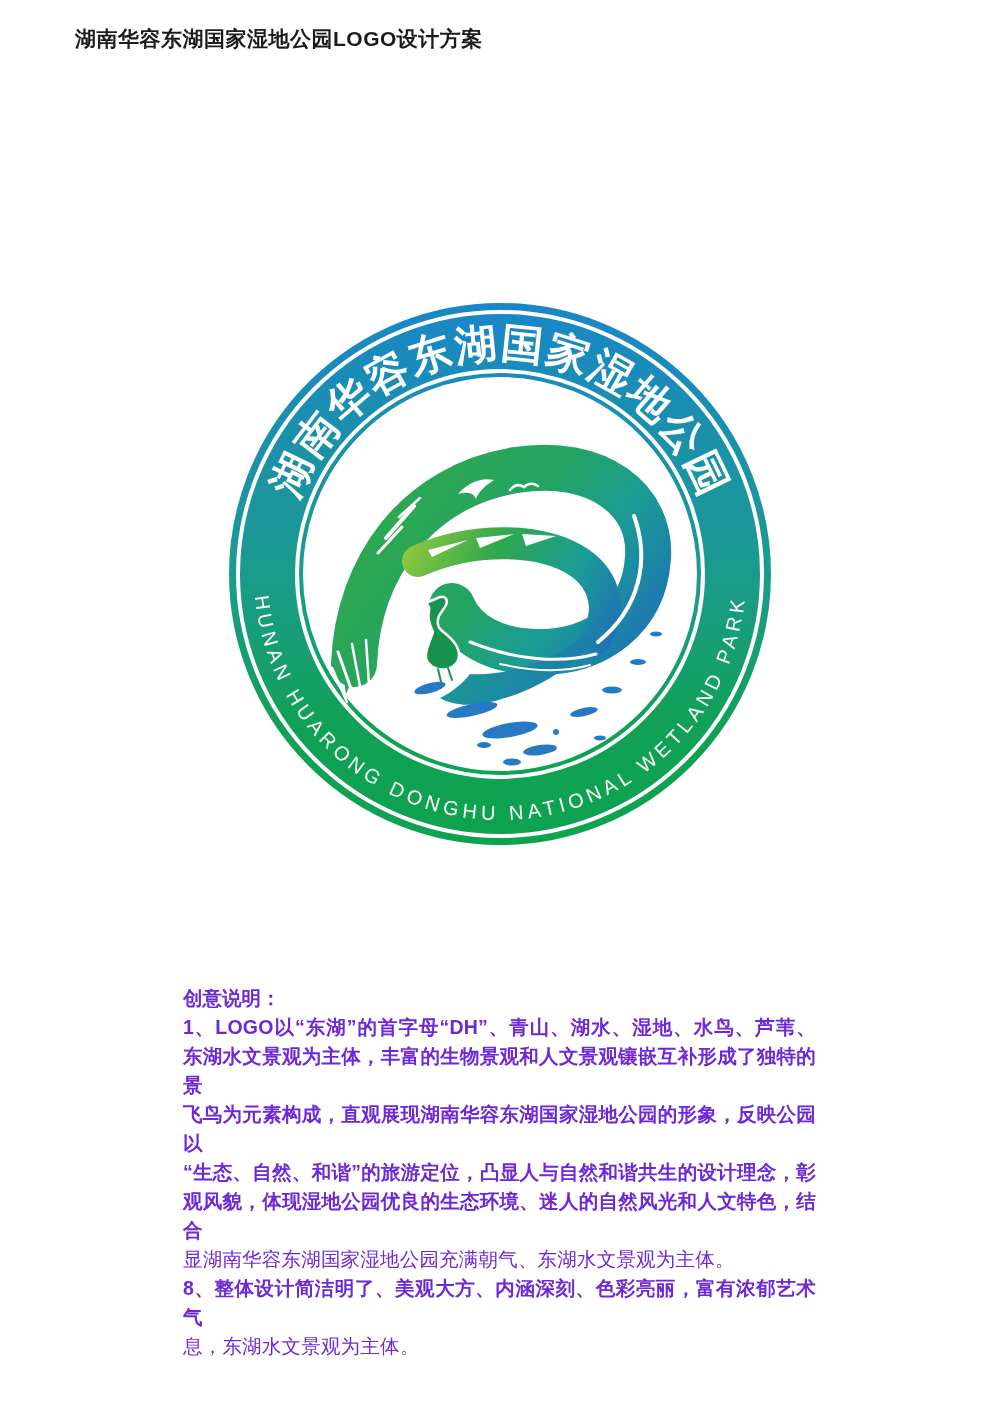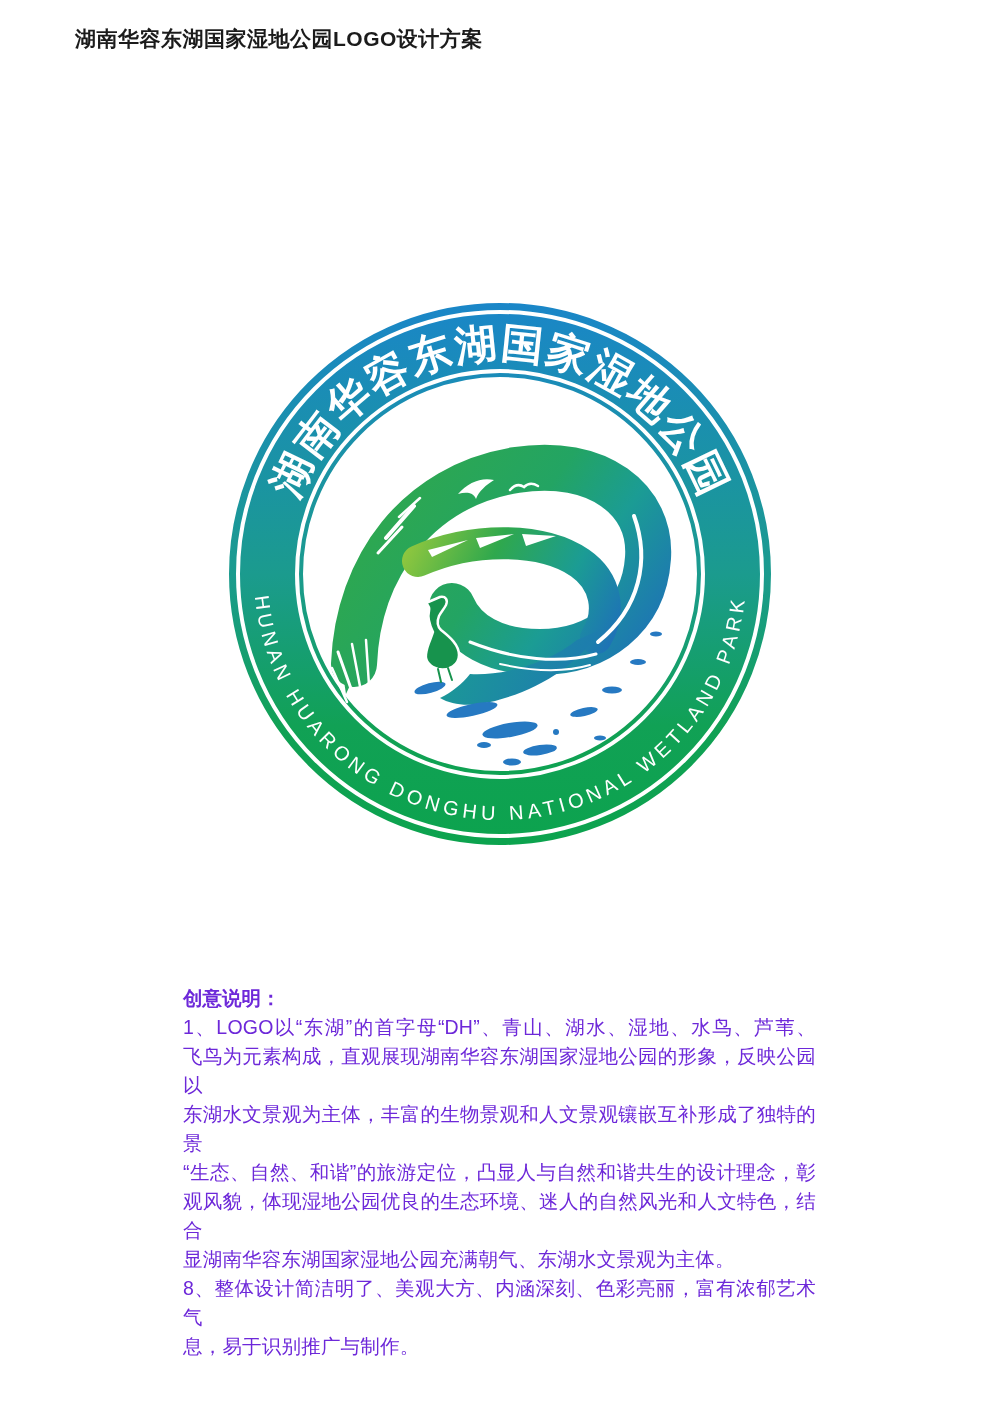--- a/index.html
+++ b/index.html
@@ -4,21 +4,21 @@
 <style>
   html,body{margin:0;padding:0;background:#ffffff;}
   .page{position:relative;width:1000px;height:1414px;background:#ffffff;overflow:hidden;
         font-family:"Liberation Sans","DejaVu Sans",sans-serif;}
   .doc-title{position:absolute;left:47px;top:25px;font-size:21px;font-weight:bold;
              color:#1b1b1b;letter-spacing:0.5px;white-space:nowrap;margin-left:28px;}
   .logo-svg{position:absolute;left:0;top:0;}
   .desc{position:absolute;left:183px;top:984px;width:633px;color:#6d28d9;}
   .desc .dline{font-size:19.5px;line-height:29px;font-weight:500;
                text-align:justify;letter-spacing:0.2px;}
-  .desc .dline.just{text-align:justify;text-align-last:justify;}
+  .desc .dline.just{text-align:justify;text-align-last:justify;font-weight:bold;}
   .desc .dheading{font-size:19.5px;line-height:29px;font-weight:bold;}
   .arc-zh{font-size:42px;font-weight:bold;fill:#ffffff;letter-spacing:2px;}
   .arc-en{font-size:20px;font-weight:500;fill:#ffffff;letter-spacing:4.5px;}
 </style>
 </head>
 <body>
 
 <div class="page">
 
   <div class="doc-title">湖南华容东湖国家湿地公园LOGO设计方案</div>
@@ -123,22 +123,22 @@
       <g>
         <path d="M 426,603 L 440,597 C 446,596 448,600 446,605 C 444,609 441,612 439,616 C 437,621 437,626 441,630 C 450,637 459,645 459,655 C 459,665 449,671 438,669 C 430,667 425,661 426,654 C 427,645 431,639 433,632 C 430,626 427,619 429,611 C 430,607 428,605 426,603 Z" fill="#17934d" stroke="#ffffff" stroke-width="2.5" stroke-linejoin="round"></path>
         <path d="M 438,669 L 441,682 M 448,668 L 452,680" stroke="#17934d" stroke-width="2" fill="none" stroke-linecap="round"></path>
       </g>
     </g>
   </svg>
 
   <div class="desc">
     <div class="dheading">创意说明：</div>
     <div class="dline just">1、LOGO以“东湖”的首字母“DH”、青山、湖水、湿地、水鸟、芦苇、</div>
+    <div class="dline just">东湖水文景观为主体，丰富的生物景观和人文景观镶嵌互补形成了独特的景</div>
     <div class="dline just">飞鸟为元素构成，直观展现湖南华容东湖国家湿地公园的形象，反映公园以</div>
-    <div class="dline just">东湖水文景观为主体，丰富的生物景观和人文景观镶嵌互补形成了独特的景</div>
     <div class="dline just">“生态、自然、和谐”的旅游定位，凸显人与自然和谐共生的设计理念，彰</div>
     <div class="dline just">观风貌，体现湿地公园优良的生态环境、迷人的自然风光和人文特色，结合</div>
     <div class="dline">显湖南华容东湖国家湿地公园充满朝气、东湖水文景观为主体。</div>
     <div class="dline just">8、整体设计简洁明了、美观大方、内涵深刻、色彩亮丽，富有浓郁艺术气</div>
-    <div class="dline">息，易于识别推广与制作。</div>
+    <div class="dline">息，东湖水文景观为主体。</div>
   </div>
 
 </div>
 
 </body></html>

